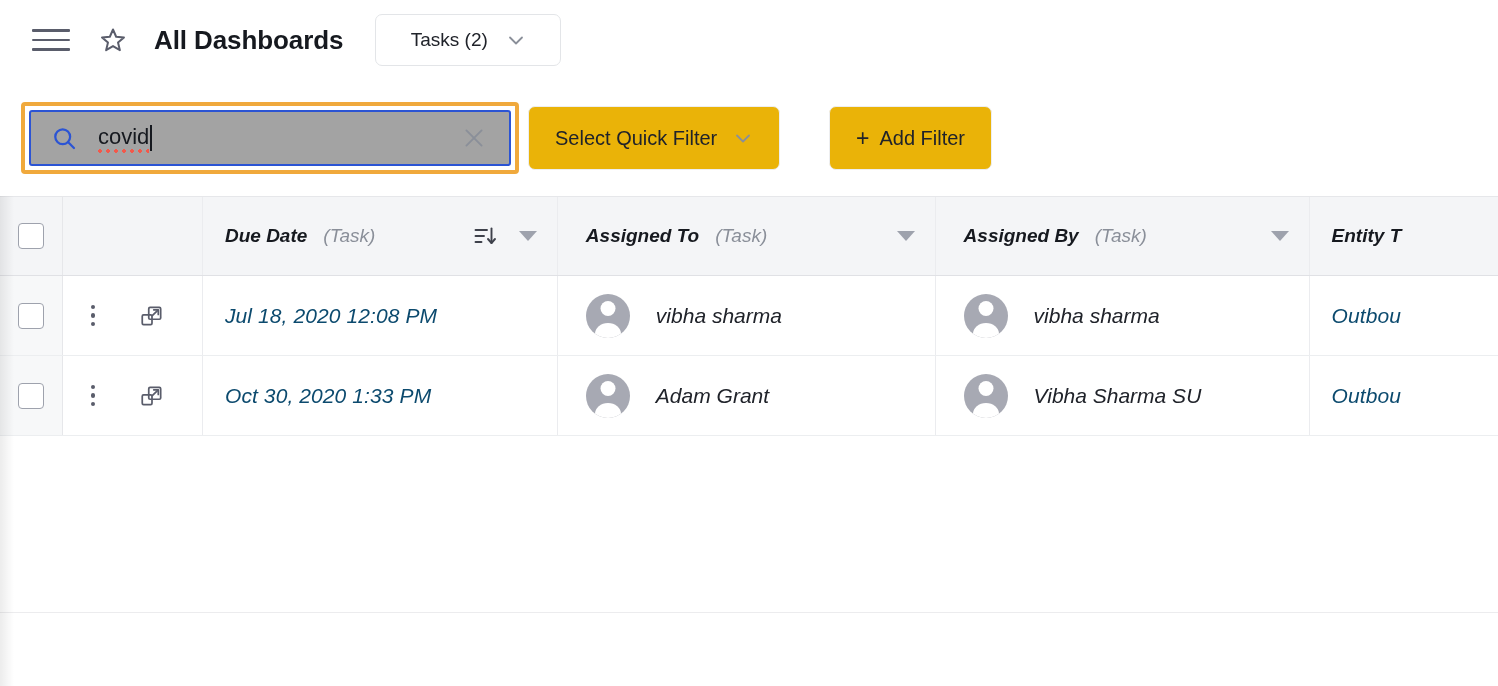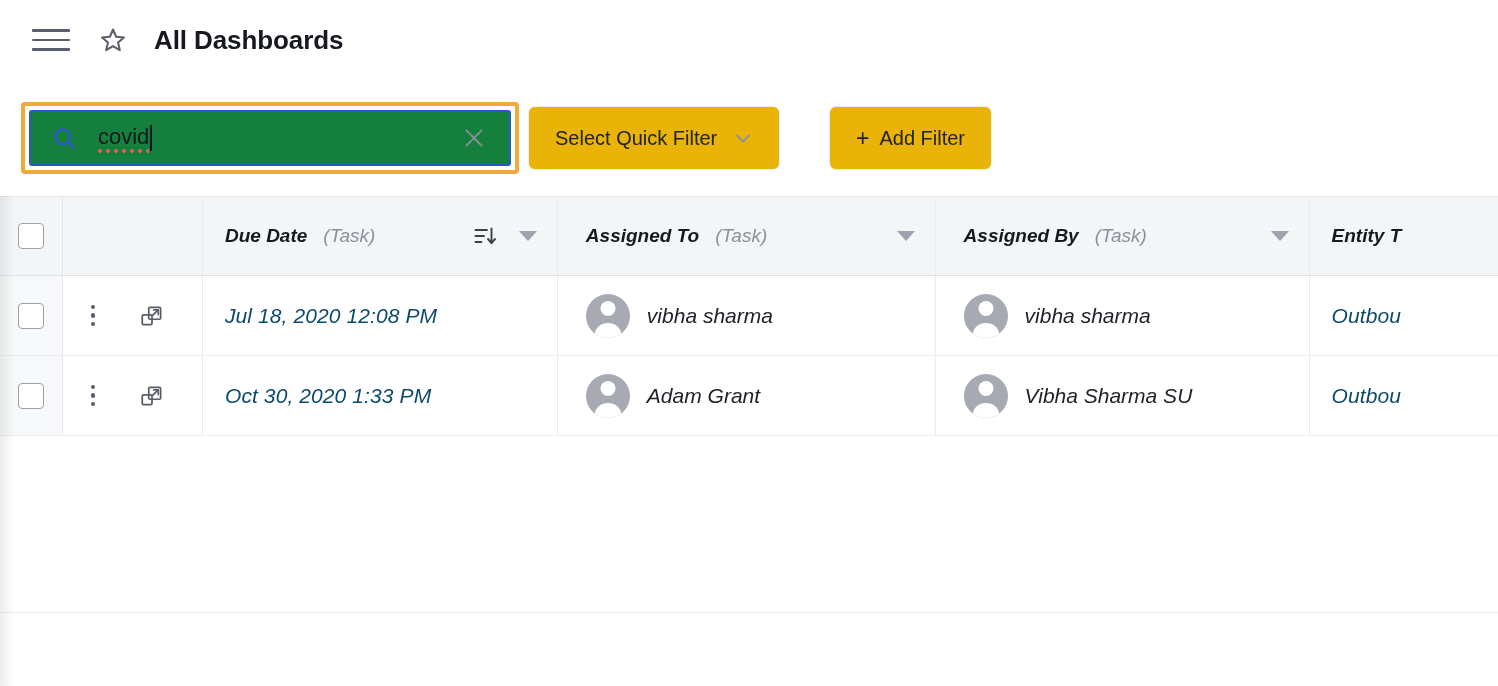--- a/index.html
+++ b/index.html
@@ -120,21 +120,21 @@
     border-radius: 4px;
     background: #ffffff;
     padding: 4px;
   }
   .search-box {
     width: 100%;
     height: 100%;
     box-sizing: border-box;
     border: 2px solid #2b54d4;
     border-radius: 3px;
-    background: #15803d;
+    background: #a3a3a3;
     display: flex;
     align-items: center;
     padding: 0 14px 0 20px;
   }
   .search-text-wrap {
     flex: 1;
     display: flex;
     align-items: center;
     margin-left: 20px;
     height: 100%;
@@ -293,21 +293,21 @@
   .expand-icon { cursor: pointer; display: flex; align-items: center; }
 
   .cell-text {
     font-size: 21px;
     color: #0c4a6e;
     letter-spacing: 0.1px;
   }
   .person {
     display: flex;
     align-items: center;
-    gap: 17px;
+    gap: 26px;
   }
   .avatar {
     width: 44px;
     height: 44px;
     border-radius: 50%;
     background: #a7a9b3;
     display: flex;
     align-items: flex-end;
     justify-content: center;
     flex: none;
@@ -361,20 +361,28 @@
     </div>
 
     <div class="star-btn">
       <svg width="28" height="28" viewBox="0 0 24 24" fill="none" stroke="#5a5d6b" stroke-width="1.7" stroke-linejoin="round">
         <polygon points="12,3 14.7,9.2 21.4,9.8 16.3,14.2 17.9,20.7 12,17.2 6.1,20.7 7.7,14.2 2.6,9.8 9.3,9.2"></polygon>
       </svg>
     </div>
 
     <div class="page-title">All Dashboards</div>
 
+    <div class="tasks-select">
+      <span class="lbl">Tasks (2)</span>
+      <span style="display:flex;align-items:center;">
+        <svg width="20" height="20" viewBox="0 0 20 20" fill="none" stroke="#8a8f99" stroke-width="1.8" stroke-linecap="round" stroke-linejoin="round">
+          <polyline points="4,7.5 10,13.5 16,7.5"></polyline>
+        </svg>
+      </span>
+    </div>
   </div>
 
   <div class="filterbar">
 
     <div class="search-outline">
       <div class="search-box">
         <span style="display:flex;align-items:center;flex:none;">
           <svg width="27" height="27" viewBox="0 0 24 24" fill="none" stroke="#2b54d4" stroke-width="2" stroke-linecap="round">
             <circle cx="10.4" cy="10.4" r="6.6"></circle>
             <line x1="15.3" y1="15.3" x2="20.4" y2="20.4"></line>

